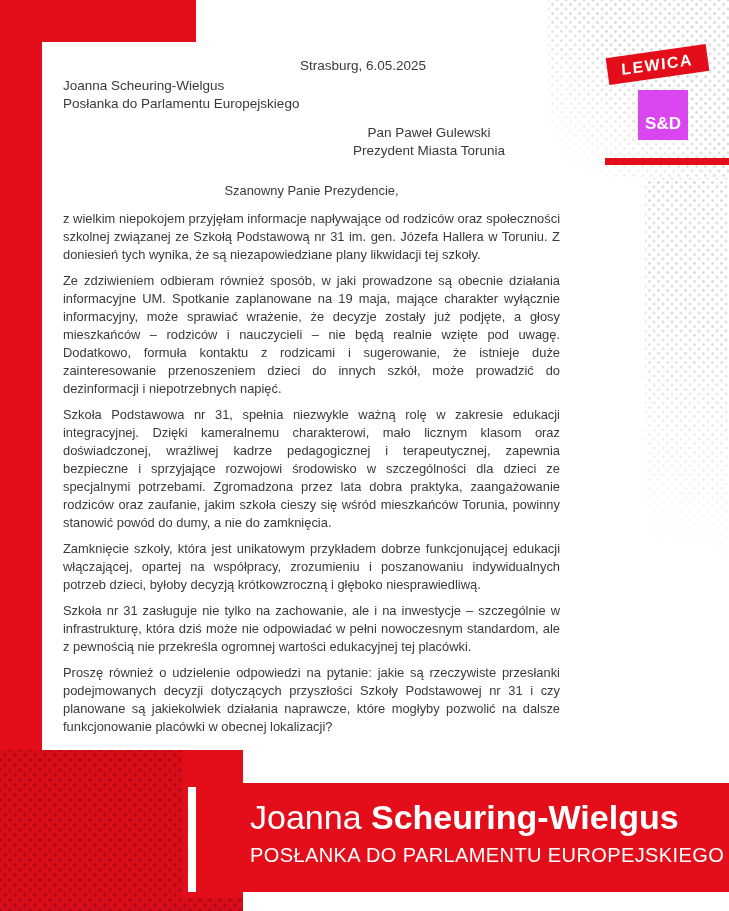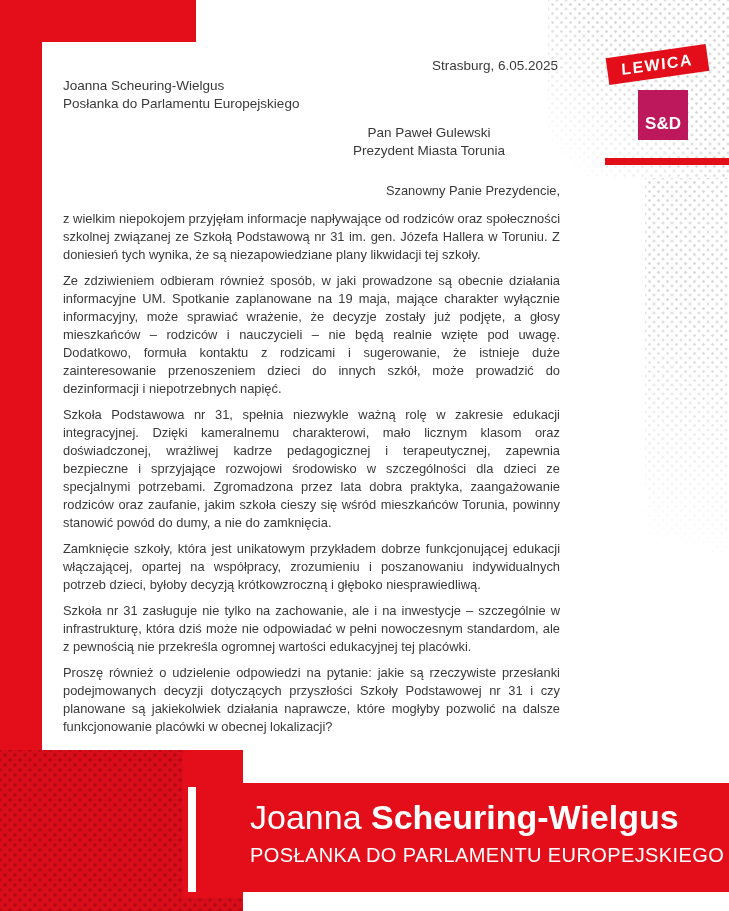--- a/index.html
+++ b/index.html
@@ -28,21 +28,21 @@
       radial-gradient(circle, #d9d9d9 1.2px, rgba(217,217,217,0) 1.5px),
       radial-gradient(circle, #d9d9d9 1.2px, rgba(217,217,217,0) 1.5px);
     background-size:9px 9px, 9px 9px;
     background-position:0 0, 4.5px 4.5px;
     -webkit-mask-image:linear-gradient(200deg, #000 35%, transparent 92%);
     mask-image:linear-gradient(200deg, #000 35%, transparent 92%);
   }
   
   .date-line {
     position:absolute; left:300px; top:58px; width:258px;
-    text-align:right; font-size:13.5px; color:#3a3a3a;
+    font-size:13.5px; color:#3a3a3a;
   }
   .sender-block {
     position:absolute; left:63px; top:77px; width:330px;
     font-size:13.5px; line-height:18px; color:#3a3a3a;
   }
   .recipient-block {
     position:absolute; left:300px; top:124px; width:258px;
     text-align:center; font-size:13.5px; line-height:18px; color:#3a3a3a;
   }
   
@@ -50,32 +50,32 @@
     position:absolute; left:607px; top:51px; width:101px; height:27px;
     background:#e30e19; transform:rotate(-8deg);
     display:flex; align-items:center; justify-content:center;
   }
   .lewica-logo span {
     color:#fff; font-weight:bold; font-size:16px; letter-spacing:1.5px;
     transform:skewX(-4deg);
   }
   .sd-logo {
     position:absolute; left:638px; top:90px; width:50px; height:50px;
-    background:#be185d; display:flex; align-items:flex-end; justify-content:center;
+    background:#d946ef; display:flex; align-items:flex-end; justify-content:center;
   }
   .sd-logo span { color:#fff; font-weight:bold; font-size:17px; padding-bottom:6px; }
   .logo-divider-bar {
     position:absolute; left:605px; top:158px; width:124px; height:7px; background:#e30e19;
   }
   
   .letter-body {
     position:absolute; left:63px; top:182px; width:497px;
     font-size:12.9px; line-height:18px; color:#3a3a3a;
   }
-  .letter-body .salutation { margin:0 0 10px 0; text-align:right; }
+  .letter-body .salutation { margin:0 0 10px 0; text-align:center; }
   .letter-body p.par { margin:2px 0 8px 0; text-align:justify; }
   
   .footer-halftone {
     position:absolute; left:0; top:750px; width:243px; height:161px;
     background-color:#d90c1a;
     background-image:
       radial-gradient(circle, #b30a15 1.5px, rgba(179,10,21,0) 1.8px),
       radial-gradient(circle, #b30a15 1.5px, rgba(179,10,21,0) 1.8px);
     background-size:10px 10px, 10px 10px;
     background-position:0 0, 5px 5px;

